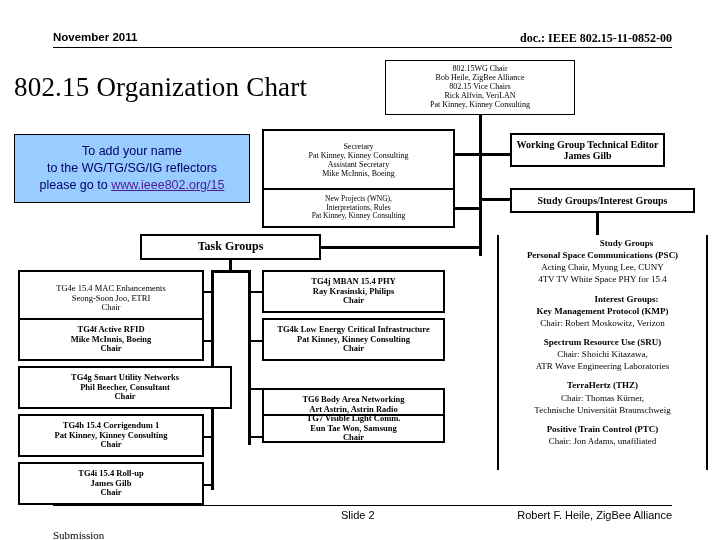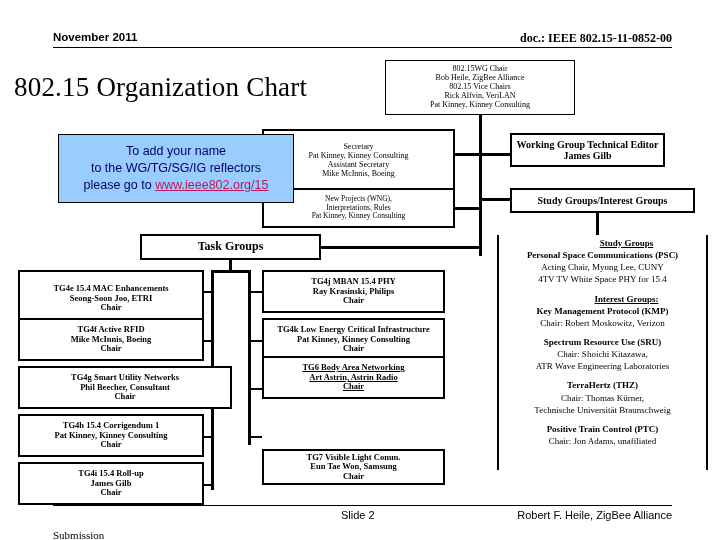--- a/index.html
+++ b/index.html
@@ -29,28 +29,28 @@
   
   .box{position:absolute;background:#fff;border:2px solid #000;box-sizing:border-box;
        display:flex;flex-direction:column;align-items:center;justify-content:center;
        text-align:center;font-family:"Liberation Serif",serif;line-height:1.12;}
   .box .ln{display:block;white-space:nowrap;}
   .thin{border-width:1px;}
 
   .blue{background:#99ccff;border:1px solid #000;color:#000066;
         font-family:"Liberation Sans",sans-serif;}
   .blue .ln{font-size:12.5px;line-height:1.35;white-space:nowrap;}
-  .blue a{color:#be185d;text-decoration:underline;}
+  .blue a{color:#4c1d95;text-decoration:underline;}
 
   .connector{position:absolute;background:#000;}
 
   .sg-panel{position:absolute;border-left:2px solid #000;border-right:2px solid #000;
             box-sizing:border-box;text-align:center;font-family:"Liberation Serif",serif;
             font-size:9px;line-height:1.35;background:#fff;}
-  .sg-panel .hd{font-weight:bold;text-decoration:underline;padding-left:48px;}
+  .sg-panel .hd{font-weight:bold;padding-left:48px;}
   .sg-panel .b{font-weight:bold;}
   .sg-panel .sp{display:block;height:7px;}
 </style>
 </head>
 <body>
 
 <div class="page">
 
   <div class="hdr-date">November 2011</div>
   <div class="hdr-doc">doc.: IEEE 802.15-11-0852-00</div>
@@ -97,21 +97,21 @@
 
   <div class="box" style="left:510px;top:133px;width:155px;height:34px;font-size:10px;font-weight:bold;">
     <span class="ln">Working Group Technical Editor</span>
     <span class="ln">James Gilb</span>
   </div>
 
   <div class="box" style="left:510px;top:188px;width:185px;height:25px;font-size:10px;font-weight:bold;">
     <span class="ln">Study Groups/Interest Groups</span>
   </div>
 
-  <div class="box blue" style="left:14px;top:134px;width:236px;height:69px;margin-left:44px;">
+  <div class="box blue" style="left:14px;top:134px;width:236px;height:69px;">
     <span class="ln">To add your name</span>
     <span class="ln">to the WG/TG/SG/IG reflectors</span>
     <span class="ln"><span>please go to </span><a href="#">www.ieee802.org/15</a></span>
   </div>
 
   <div class="box" style="left:140px;top:234px;width:181px;height:26px;font-size:12px;font-weight:bold;">
     <span class="ln">Task Groups</span>
   </div>
 
   <div class="connector" style="left:229px;top:260px;width:3px;height:12px;"></div>
@@ -124,21 +124,21 @@
   <div class="connector" style="left:204px;top:340px;width:10px;height:2px;"></div>
   <div class="connector" style="left:204px;top:388px;width:10px;height:2px;"></div>
   <div class="connector" style="left:204px;top:436px;width:10px;height:2px;"></div>
   <div class="connector" style="left:204px;top:484px;width:10px;height:2px;"></div>
 
   <div class="connector" style="left:251px;top:291px;width:11px;height:2px;"></div>
   <div class="connector" style="left:251px;top:340px;width:11px;height:2px;"></div>
   <div class="connector" style="left:251px;top:388px;width:11px;height:2px;"></div>
   <div class="connector" style="left:251px;top:436px;width:11px;height:2px;"></div>
 
-  <div class="box" style="left:18px;top:270px;width:186px;height:57px;font-size:8.5px;font-weight:bold;">
+  <div class="box" style="left:18px;top:270px;width:186px;height:57px;font-size:8.5px;font-weight:normal;">
     <span class="ln">TG4e 15.4 MAC Enhancements</span>
     <span class="ln">Seong-Soon  Joo, ETRI</span>
     <span class="ln">Chair</span>
   </div>
   <div class="box" style="left:18px;top:318px;width:186px;height:43px;font-size:8.5px;font-weight:bold;">
     <span class="ln">TG4f  Active RFID</span>
     <span class="ln">Mike McInnis, Boeing</span>
     <span class="ln">Chair</span>
   </div>
   <div class="box" style="left:18px;top:366px;width:214px;height:43px;font-size:8.5px;font-weight:bold;">
@@ -160,26 +160,26 @@
   <div class="box" style="left:262px;top:270px;width:183px;height:43px;font-size:8.5px;font-weight:bold;">
     <span class="ln">TG4j MBAN 15.4 PHY</span>
     <span class="ln">Ray Krasinski, Philips</span>
     <span class="ln">Chair</span>
   </div>
   <div class="box" style="left:262px;top:318px;width:183px;height:43px;font-size:8.5px;font-weight:bold;">
     <span class="ln">TG4k Low Energy Critical Infrastructure</span>
     <span class="ln">Pat Kinney, Kinney Consulting</span>
     <span class="ln">Chair</span>
   </div>
-  <div class="box" style="left:262px;top:356px;width:183px;height:43px;font-size:8.5px;font-weight:bold;text-decoration:underline;">
+  <div class="box" style="left:262px;top:388px;width:183px;height:43px;font-size:8.5px;font-weight:bold;">
     <span class="ln">TG6 Body Area Networking</span>
     <span class="ln">Art Astrin, Astrin Radio</span>
     <span class="ln">Chair</span>
   </div>
-  <div class="box" style="left:262px;top:414px;width:183px;height:36px;font-size:8.5px;font-weight:bold;margin-top:35px;">
+  <div class="box" style="left:262px;top:414px;width:183px;height:29px;font-size:8.5px;font-weight:bold;">
     <span class="ln">TG7 Visible Light Comm.</span>
     <span class="ln">Eun Tae Won, Samsung</span>
     <span class="ln">Chair</span>
   </div>
 
   <div class="sg-panel" style="left:497px;top:235px;width:211px;height:235px;padding-top:2px;">
     <div class="hd">Study Groups</div>
     <div class="b">Personal Space Communications (PSC)</div>
     <div>Acting Chair, Myung Lee, CUNY</div>
     <div>4TV TV White Space PHY for 15.4</div>

